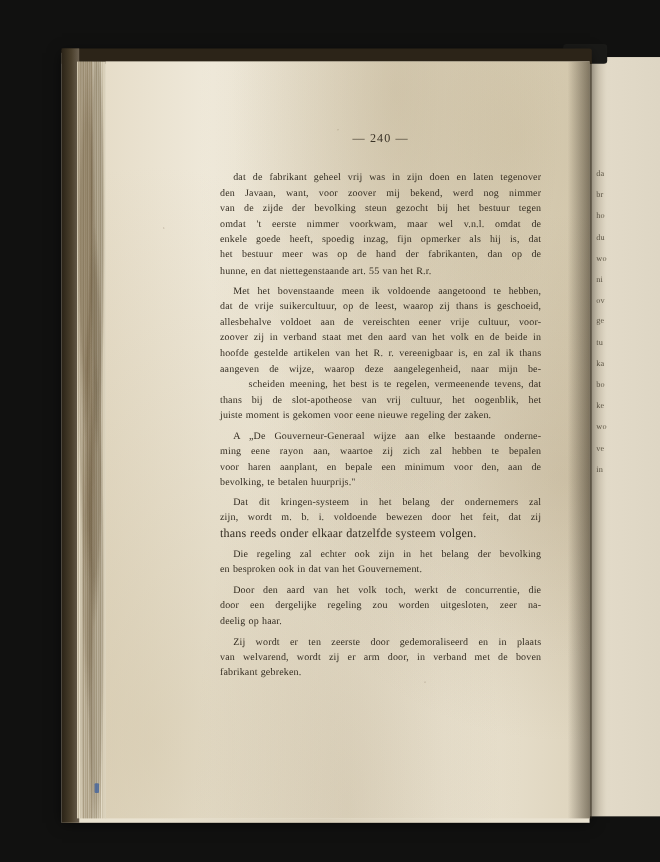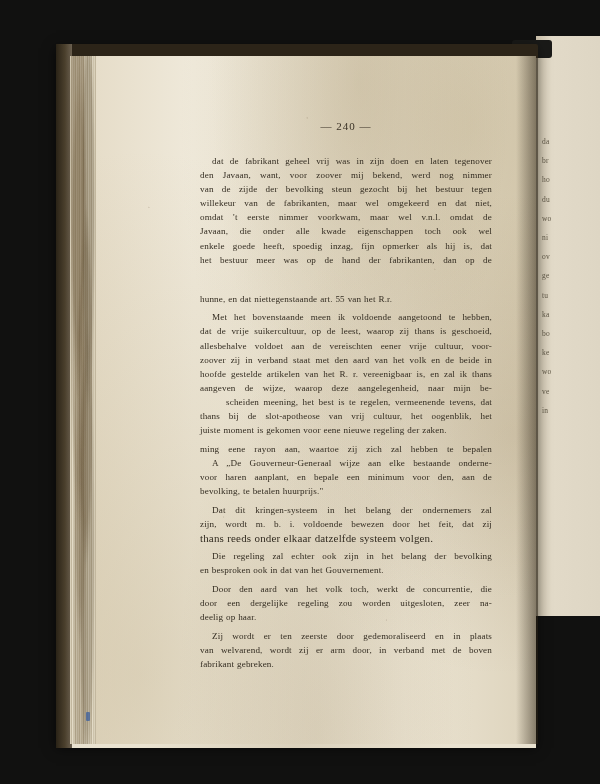--- a/index.html
+++ b/index.html
@@ -22,23 +22,23 @@
   
   .bg-dark {
     position: absolute;
     inset: 0;
     background: #111110;
   }
   
   .right-page {
     position: absolute;
     left: 536px;
-    top: 36px;
+    top: 52px;
     width: 64px;
-    height: 580px;
+    height: 690px;
     background: #ddd5c2;
     background-image: linear-gradient(to right, #c9bfa9 0%, #e2dac8 25%, #ded6c4 100%);
   }
   .right-page-text {
     position: absolute;
     left: 6px;
     top: 96px;
     width: 52px;
     font-size: 7.5px;
     line-height: 19.2px;
@@ -254,43 +254,41 @@
 
   <div class="gutter-shadow"></div>
 
   <div class="text-column">
     <div class="page-number">— 240 —</div>
     <div id="paragraphs">
         <div class="para">
           <div style="font-size: 9.1px; line-height: 14.1px; white-space: normal; text-indent: 12px; letter-spacing: 0.15px; display: block; text-align: justify; text-align-last: justify;">dat de fabrikant geheel vrij was in zijn doen en laten tegenover</div>
           <div style="font-size: 9.1px; line-height: 14.1px; white-space: normal; text-indent: 0px; letter-spacing: 0.15px; display: block; text-align: justify; text-align-last: justify;">den Javaan, want, voor zoover mij bekend, werd nog nimmer</div>
           <div style="font-size: 9.1px; line-height: 14.1px; white-space: normal; text-indent: 0px; letter-spacing: 0.15px; display: block; text-align: justify; text-align-last: justify;">van de zijde der bevolking steun gezocht bij het bestuur tegen</div>
-          <div style="font-size: 9.1px; line-height: 14.1px; white-space: normal; text-indent: 0px; letter-spacing: 0.15px; display: block; text-align: justify; text-align-last: justify;">willekeur van de fabrikanten, maar wel omgekeerd en dat niet,</div>
           <div style="font-size: 9.1px; line-height: 14.1px; white-space: normal; text-indent: 0px; letter-spacing: 0.15px; display: block; text-align: justify; text-align-last: justify;">omdat 't eerste nimmer voorkwam, maar wel v.n.l. omdat de</div>
-          <div style="font-size: 9.1px; line-height: 14.1px; white-space: normal; text-indent: 0px; letter-spacing: 0.15px; display: block; text-align: justify; text-align-last: justify;">Javaan, die onder alle kwade eigenschappen toch ook wel</div>
           <div style="font-size: 9.1px; line-height: 14.1px; white-space: normal; text-indent: 0px; letter-spacing: 0.15px; display: block; text-align: justify; text-align-last: justify;">enkele goede heeft, spoedig inzag, fijn opmerker als hij is, dat</div>
           <div style="font-size: 9.1px; line-height: 14.1px; white-space: normal; text-indent: 0px; letter-spacing: 0.15px; display: block; text-align: justify; text-align-last: justify;">het bestuur meer was op de hand der fabrikanten, dan op de</div>
-          <div style="font-size: 9.1px; line-height: 14.1px; white-space: nowrap; text-indent: 0px; letter-spacing: 0.15px; margin-top: 25px;">hunne, en dat niettegenstaande art. 55 van het R.r.</div>
+          <div style="font-size: 9.1px; line-height: 14.1px; white-space: nowrap; text-indent: 0px; letter-spacing: 0.15px;">hunne, en dat niettegenstaande art. 55 van het R.r.</div>
         </div>
         <div class="gap"></div>
         <div class="para">
           <div style="font-size: 9.1px; line-height: 14.1px; white-space: normal; text-indent: 12px; letter-spacing: 0.15px; display: block; text-align: justify; text-align-last: justify;">Met het bovenstaande meen ik voldoende aangetoond te hebben,</div>
           <div style="font-size: 9.1px; line-height: 14.1px; white-space: normal; text-indent: 0px; letter-spacing: 0.15px; display: block; text-align: justify; text-align-last: justify;">dat de vrije suikercultuur, op de leest, waarop zij thans is geschoeid,</div>
           <div style="font-size: 9.1px; line-height: 14.1px; white-space: normal; text-indent: 0px; letter-spacing: 0.15px; display: block; text-align: justify; text-align-last: justify;">allesbehalve voldoet aan de vereischten eener vrije cultuur, voor-</div>
           <div style="font-size: 9.1px; line-height: 14.1px; white-space: normal; text-indent: 0px; letter-spacing: 0.15px; display: block; text-align: justify; text-align-last: justify;">zoover zij in verband staat met den aard van het volk en de beide in</div>
           <div style="font-size: 9.1px; line-height: 14.1px; white-space: normal; text-indent: 0px; letter-spacing: 0.15px; display: block; text-align: justify; text-align-last: justify;">hoofde gestelde artikelen van het R. r. vereenigbaar is, en zal ik thans</div>
           <div style="font-size: 9.1px; line-height: 14.1px; white-space: normal; text-indent: 0px; letter-spacing: 0.15px; display: block; text-align: justify; text-align-last: justify;">aangeven de wijze, waarop deze aangelegenheid, naar mijn be-</div>
           <div style="font-size: 9.1px; line-height: 14.1px; white-space: normal; text-indent: 0px; letter-spacing: 0.15px; display: block; text-align: justify; text-align-last: justify; margin-left: 26px;">scheiden meening, het best is te regelen, vermeenende tevens, dat</div>
           <div style="font-size: 9.1px; line-height: 14.1px; white-space: normal; text-indent: 0px; letter-spacing: 0.15px; display: block; text-align: justify; text-align-last: justify;">thans bij de slot-apotheose van vrij cultuur, het oogenblik, het</div>
           <div style="font-size: 9.1px; line-height: 14.1px; white-space: nowrap; text-indent: 0px; letter-spacing: 0.15px;">juiste moment is gekomen voor eene nieuwe regeling der zaken.</div>
         </div>
         <div class="gap"></div>
         <div class="para">
+          <div style="font-size: 9.1px; line-height: 14.1px; white-space: normal; text-indent: 12px; letter-spacing: 0.15px; display: block; text-align: justify; text-align-last: justify;">A „De Gouverneur-Generaal wijze aan elke bestaande onderne-</div>
           <div style="font-size: 9.1px; line-height: 14.1px; white-space: normal; text-indent: 0px; letter-spacing: 0.15px; display: block; text-align: justify; text-align-last: justify;">ming  eene rayon aan, waartoe zij zich zal hebben te bepalen</div>
-          <div style="font-size: 9.1px; line-height: 14.1px; white-space: normal; text-indent: 12px; letter-spacing: 0.15px; display: block; text-align: justify; text-align-last: justify;">A „De Gouverneur-Generaal wijze aan elke bestaande onderne-</div>
           <div style="font-size: 9.1px; line-height: 14.1px; white-space: normal; text-indent: 0px; letter-spacing: 0.15px; display: block; text-align: justify; text-align-last: justify;">voor haren aanplant, en bepale een minimum voor den, aan de</div>
           <div style="font-size: 9.1px; line-height: 14.1px; white-space: nowrap; text-indent: 0px; letter-spacing: 0.15px;">bevolking, te betalen huurprijs."</div>
         </div>
         <div class="gap"></div>
         <div class="para">
           <div style="font-size: 9.1px; line-height: 14.1px; white-space: normal; text-indent: 12px; letter-spacing: 0.15px; display: block; text-align: justify; text-align-last: justify;">Dat dit kringen-systeem in het belang der ondernemers zal</div>
           <div style="font-size: 9.1px; line-height: 14.1px; white-space: normal; text-indent: 0px; letter-spacing: 0.15px; display: block; text-align: justify; text-align-last: justify;">zijn, wordt m. b. i. voldoende bewezen door het feit, dat zij</div>
           <div style="font-size: 11px; line-height: 14.1px; white-space: nowrap; text-indent: 0px; letter-spacing: 0.15px;">thans reeds onder elkaar datzelfde systeem volgen.</div>
         </div>
         <div class="gap"></div>

